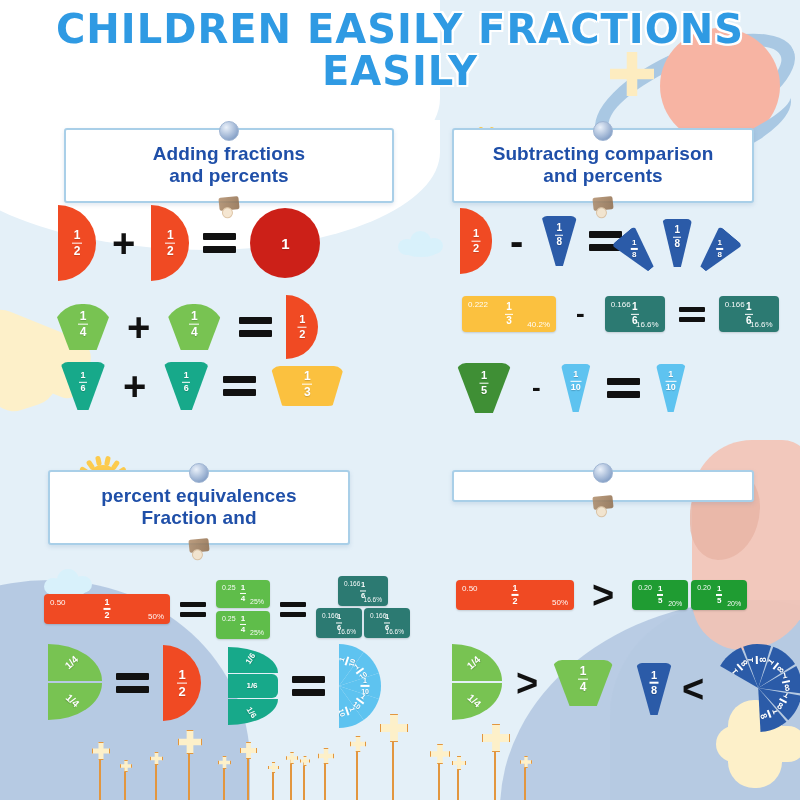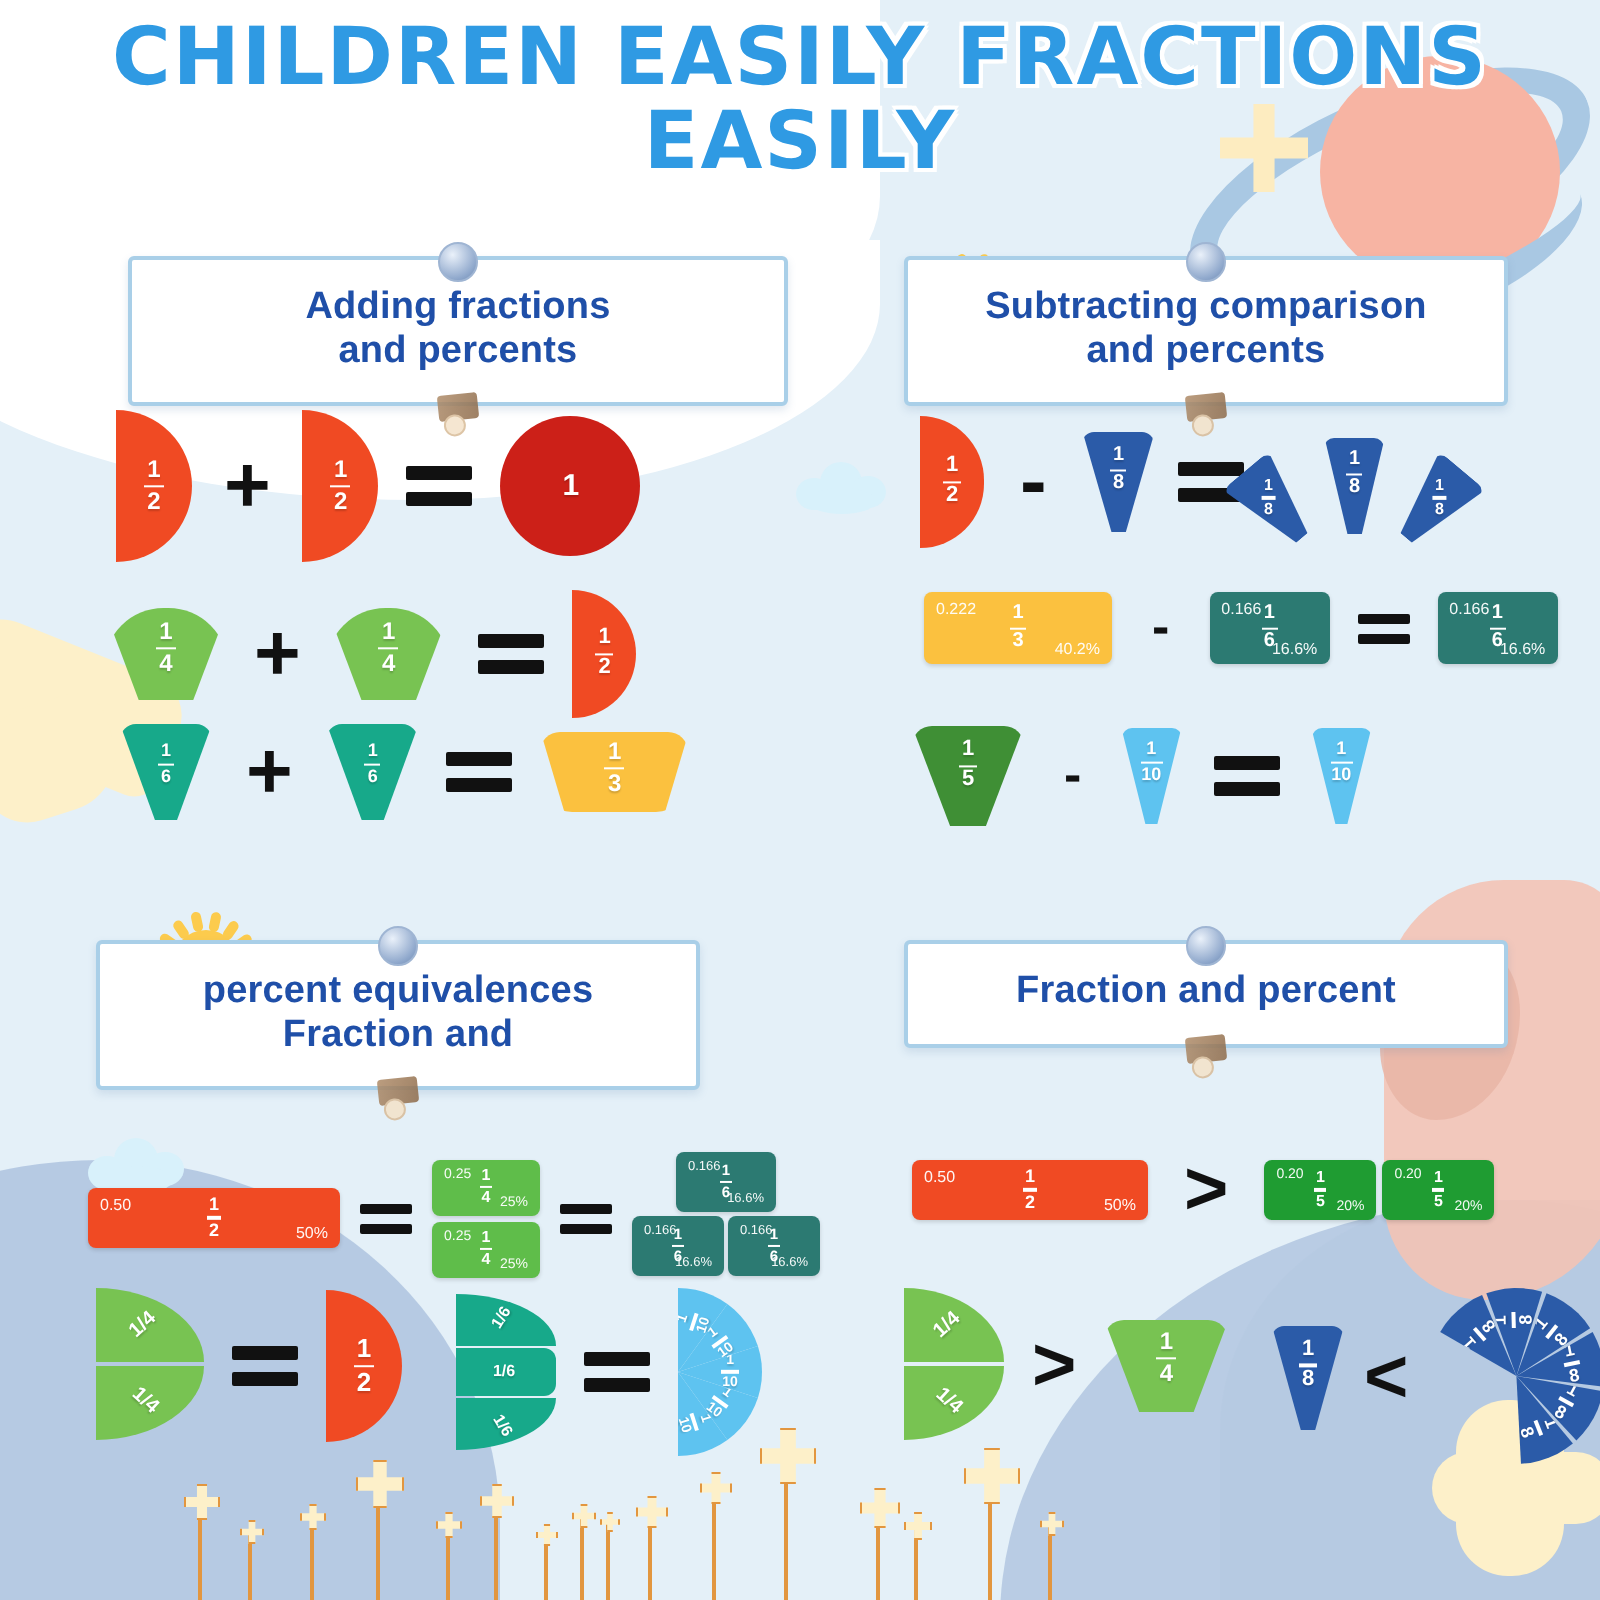--- a/index.html
+++ b/index.html
@@ -610,21 +610,20 @@
         </div>
         <div style="position: absolute; left: 0px; top: 0px; width: 42px; height: 84px; background: rgb(94, 195, 240); clip-path: polygon(0% 50%, 58.8% 90.5%, 50% 93.3%, 40.7% 95.7%, 30.9% 97.6%, 20.8% 98.9%, 10.5% 99.7%, 0% 100%);">
           <span class="lbl" style="font-size: 7px; left: 19.1591%; top: 79.4828%; transform: translate(-50%, -50%) rotate(72deg);"><span class="frac"><span class="num">1</span><span class="bar" style="width:9px;"></span><span class="den">10</span></span></span>
         </div>
       </div>
   </div>
 
   <div class="panel" style="left:452px;top:470px;width:302px;">
     <div class="panel-header">
       <div class="pin"></div>
-      <div>Fraction and percent</div>
       <div class="tape">
           <span class="tape-dot"></span>
         </div>
     </div>
   </div>
 
   <div class="eq-row" style="left:456px;top:576px;">
     <div class="pbar" style="width:118px;height:30px;background:#f04a23;">
       <span class="tl">0.50</span>
       <span class="mid" style="font-size:9px;">

